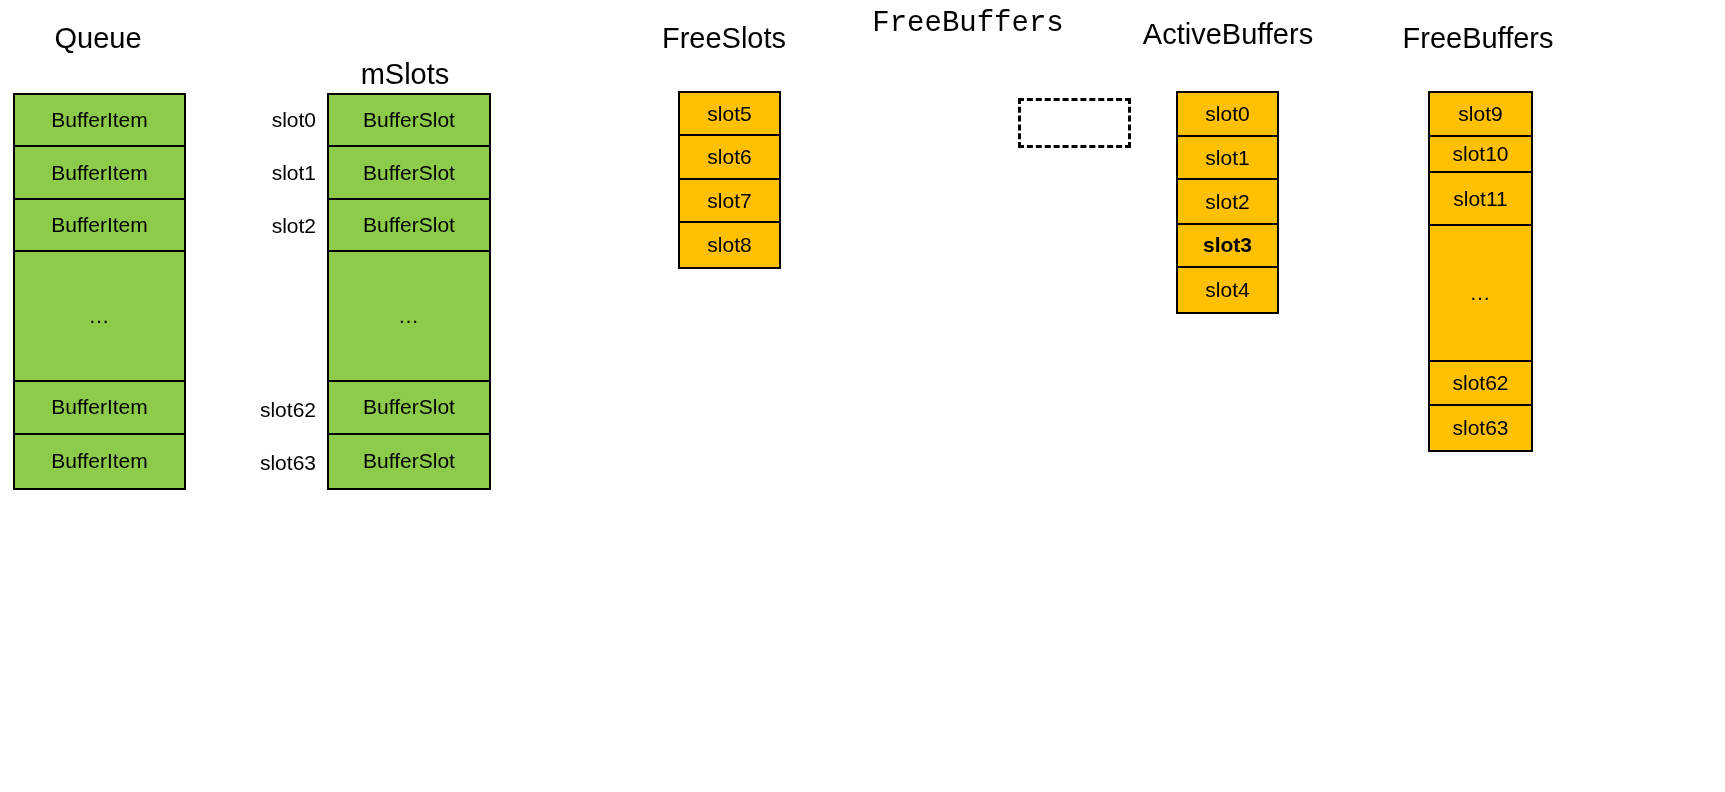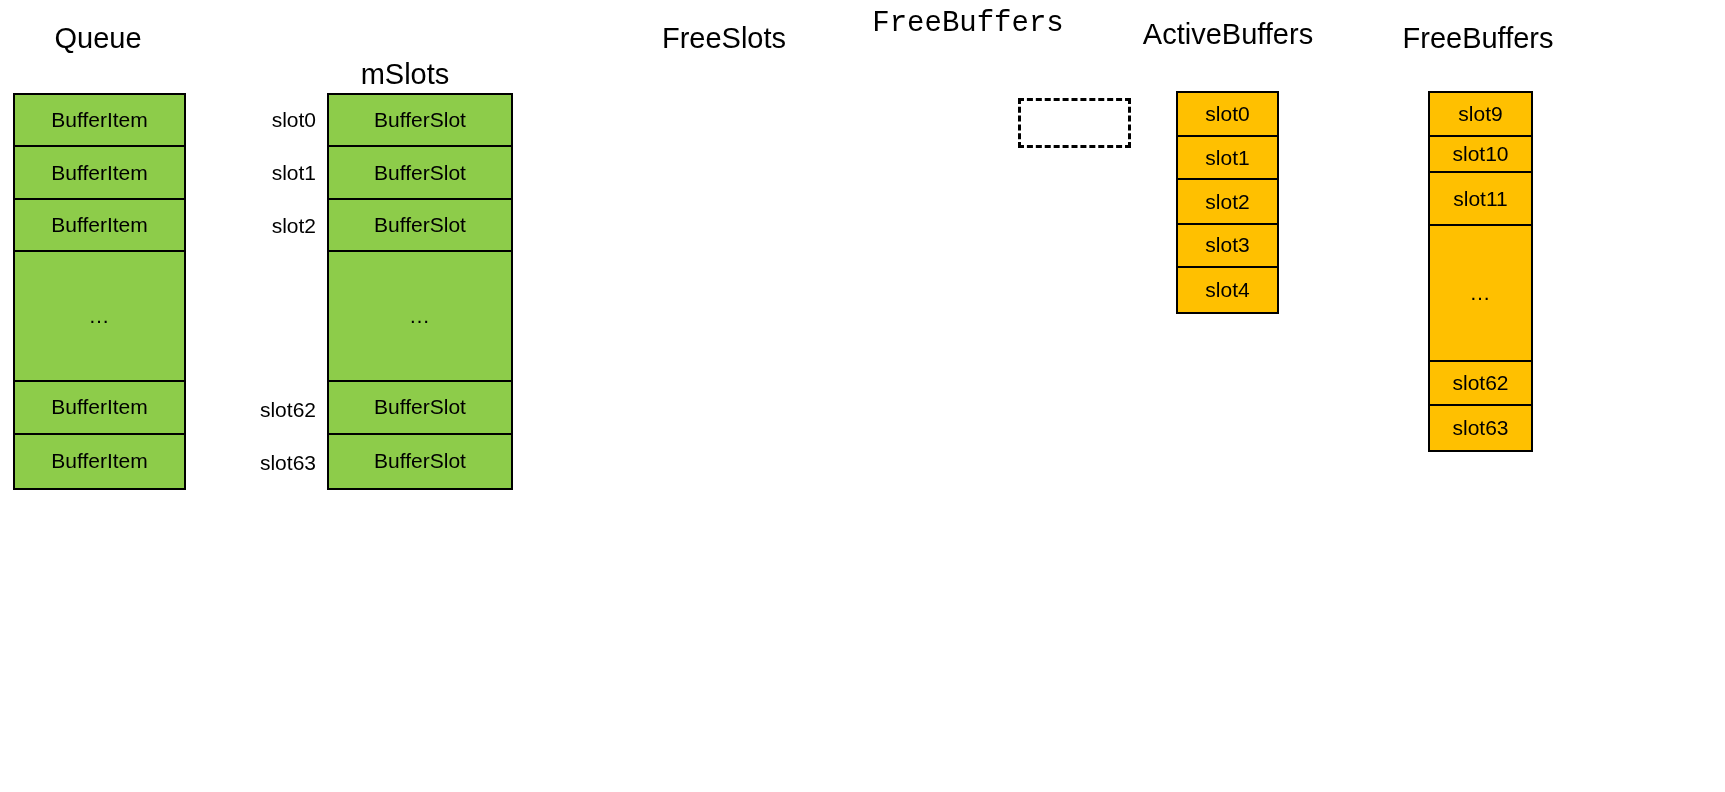--- a/index.html
+++ b/index.html
@@ -98,37 +98,43 @@
     <div class="cell green" style="height:54px;">BufferItem</div>
   </div>
 
   <div class="slot-label" style="left:245px; top:93px; width:77px; height:53px;">slot0</div>
   <div class="slot-label" style="left:245px; top:146px; width:77px; height:53px;">slot1</div>
   <div class="slot-label" style="left:245px; top:199px; width:77px; height:53px;">slot2</div>
   <div class="slot-label" style="left:245px; top:252px; width:77px; height:131px;"></div>
   <div class="slot-label" style="left:245px; top:383px; width:77px; height:53px;">slot62</div>
   <div class="slot-label" style="left:245px; top:436px; width:77px; height:54px;">slot63</div>
 
-  <div class="stack" style="left:327px; top:93px; width:186px; height:397px;">
+  <div class="stack" style="left:327px; top:93px; width:164px; height:397px;">
     <div class="cell green" style="height:53px;">BufferSlot</div>
     <div class="cell green" style="height:53px;">BufferSlot</div>
     <div class="cell green" style="height:53px;">BufferSlot</div>
     <div class="cell green ellipsis" style="height:131px;">…</div>
     <div class="cell green" style="height:53px;">BufferSlot</div>
     <div class="cell green" style="height:54px;">BufferSlot</div>
   </div>
 
+  <div class="stack" style="left:678px; top:91px; width:103px; height:178px;">
+    <div class="cell orange" style="height:44px;">slot5</div>
+    <div class="cell orange" style="height:45px;">slot6</div>
+    <div class="cell orange" style="height:44px;">slot7</div>
+    <div class="cell orange" style="height:45px;">slot8</div>
+  </div>
 
   <div class="dashed-box" style="left:1018px; top:98px; width:113px; height:50px;"></div>
 
   <div class="stack" style="left:1176px; top:91px; width:103px; height:223px;">
     <div class="cell orange" style="height:45px;">slot0</div>
     <div class="cell orange" style="height:44px;">slot1</div>
     <div class="cell orange" style="height:45px;">slot2</div>
-    <div class="cell orange" style="height:44px;">slot3</div>
+    <div class="cell orange" style="height:44px;font-weight:bold;">slot3</div>
     <div class="cell orange" style="height:45px;">slot4</div>
   </div>
 
   <div class="stack" style="left:1428px; top:91px; width:105px; height:361px;">
     <div class="cell orange" style="height:45px;">slot9</div>
     <div class="cell orange" style="height:36px;">slot10</div>
     <div class="cell orange" style="height:54px;">slot11</div>
     <div class="cell orange ellipsis" style="height:138px;">…</div>
     <div class="cell orange" style="height:44px;">slot62</div>
     <div class="cell orange" style="height:45px;">slot63</div>

